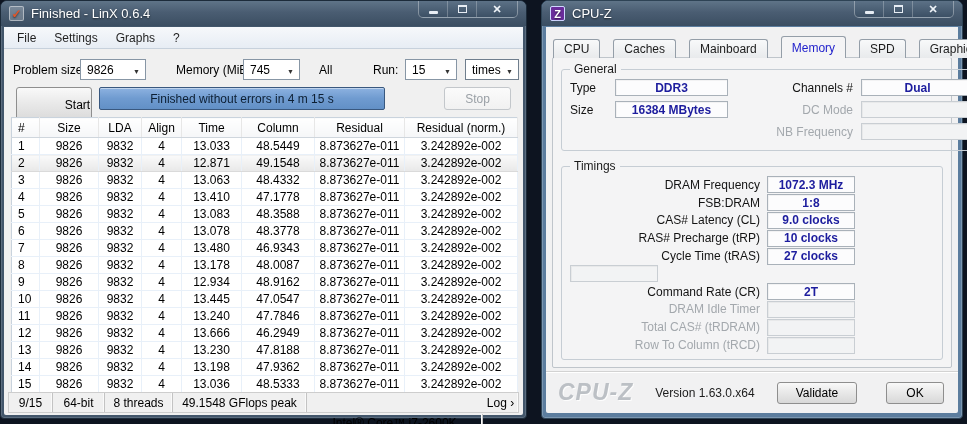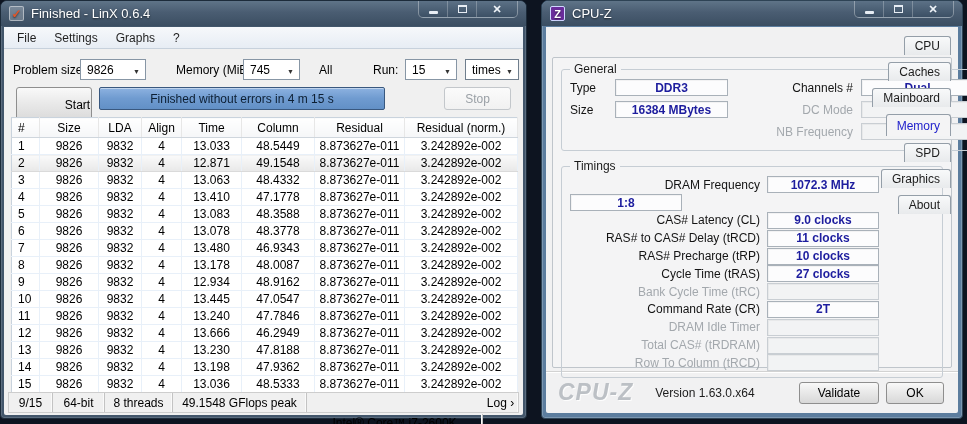--- a/index.html
+++ b/index.html
@@ -133,21 +133,21 @@
     left:541px; width:422px; height:419px;
     background:#5c7d9e;
     border:1px solid #2e4355;
     border-radius:7px 7px 4px 4px;
     box-shadow:inset 0 0 0 1px rgba(255,255,255,.2);
   }
   .cpuz-client {
     position:absolute; top:26px; left:4px; right:4px; bottom:5px;
     background:#f1f1f2; border-radius:0 0 2px 2px;
   }
-  .tabstrip { position:absolute; top:9px; left:7px; right:7px; display:flex; gap:7px; align-items:flex-end; z-index:3;flex-direction:column; }
+  .tabstrip { position:absolute; top:9px; left:7px; right:7px; display:flex; gap:13px; align-items:flex-end; z-index:3; }
   .tab {
     padding:2px 10px 3px; height:19px;
     border:1px solid #949ea8; border-bottom:none;
     border-radius:3px 3px 0 0;
     background:linear-gradient(#f8f9fa,#e8eaec);
     color:#1c1c1c; cursor:default;
   }
   .tab.active {
     height:22px; padding-top:4px;
     background:#f4f4f5; color:#2222cc;
@@ -182,33 +182,33 @@
   .gen-row { display:flex; align-items:center; height:17px; margin-bottom:5px; }
   #gen-left { width:185px; }
   #gen-left .flabel { width:45px; }
   #gen-left .fieldbox { width:113px; }
   #gen-right { flex:1; }
   #gen-right .flabel { width:98px; text-align:right; margin-right:8px; }
   #gen-right .fieldbox { width:113px; }
 
   .trow { display:flex; align-items:center; height:17.8px; }
   .trow .flabel { width:190px; text-align:right; margin-right:7px; }
-  .trow .fieldbox { width:112px; }
+  .trow .fieldbox { width:88px; }
 
   #cpuz-bottombar {
     position:absolute; left:0; right:0; bottom:0; height:42px;
     border-top:1px solid #d2d2d2; box-shadow:0 1px 0 #fff inset;
     display:flex; align-items:center;
   }
   #cpuz-logo {
     margin-left:12px; font-size:23px; font-weight:bold; font-style:italic;
     color:#bcc0c5; text-shadow:1px 1px 0 #fdfdfd; letter-spacing:1px;
   }
   #cpuz-version { margin-left:22px; color:#1c1c1c; }
-  .bottom-buttons { position:absolute; right:14px; display:flex; gap:7px; }
+  .bottom-buttons { position:absolute; right:14px; display:flex; gap:29px; }
   #validate-button { width:80px; height:22px; }
   #ok-button { width:58px; height:22px; }
 </style>
 </head>
 <body>
 
 <div class="window" id="linx-window">
   <div class="titlebar">
     <span class="app-icon linx"></span>
     <span>Finished - LinX 0.6.4</span>
@@ -505,40 +505,36 @@
       </fieldset>
 
       <fieldset>
         <legend>Timings</legend>
         <div id="timings-rows">
             <div class="trow">
               <span class="flabel">DRAM Frequency</span>
               <span class="fieldbox">1072.3 MHz</span>
             </div>
             <div class="trow">
+              <span class="flabel">FSB:DRAM</span>
               <span class="fieldbox">1:8</span>
             </div>
             <div class="trow">
               <span class="flabel">CAS# Latency (CL)</span>
               <span class="fieldbox">9.0 clocks</span>
             </div>
             <div class="trow">
-              <span class="flabel">RAS# to CAS# Delay (tRCD)</span>
-              <span class="fieldbox">11 clocks</span>
-            </div>
-            <div class="trow">
               <span class="flabel">RAS# Precharge (tRP)</span>
               <span class="fieldbox">10 clocks</span>
             </div>
             <div class="trow">
               <span class="flabel">Cycle Time (tRAS)</span>
               <span class="fieldbox">27 clocks</span>
             </div>
             <div class="trow disabled">
-              <span class="flabel">Bank Cycle Time (tRC)</span>
               <span class="fieldbox"></span>
             </div>
             <div class="trow">
               <span class="flabel">Command Rate (CR)</span>
               <span class="fieldbox">2T</span>
             </div>
             <div class="trow disabled">
               <span class="flabel">DRAM Idle Timer</span>
               <span class="fieldbox"></span>
             </div>

